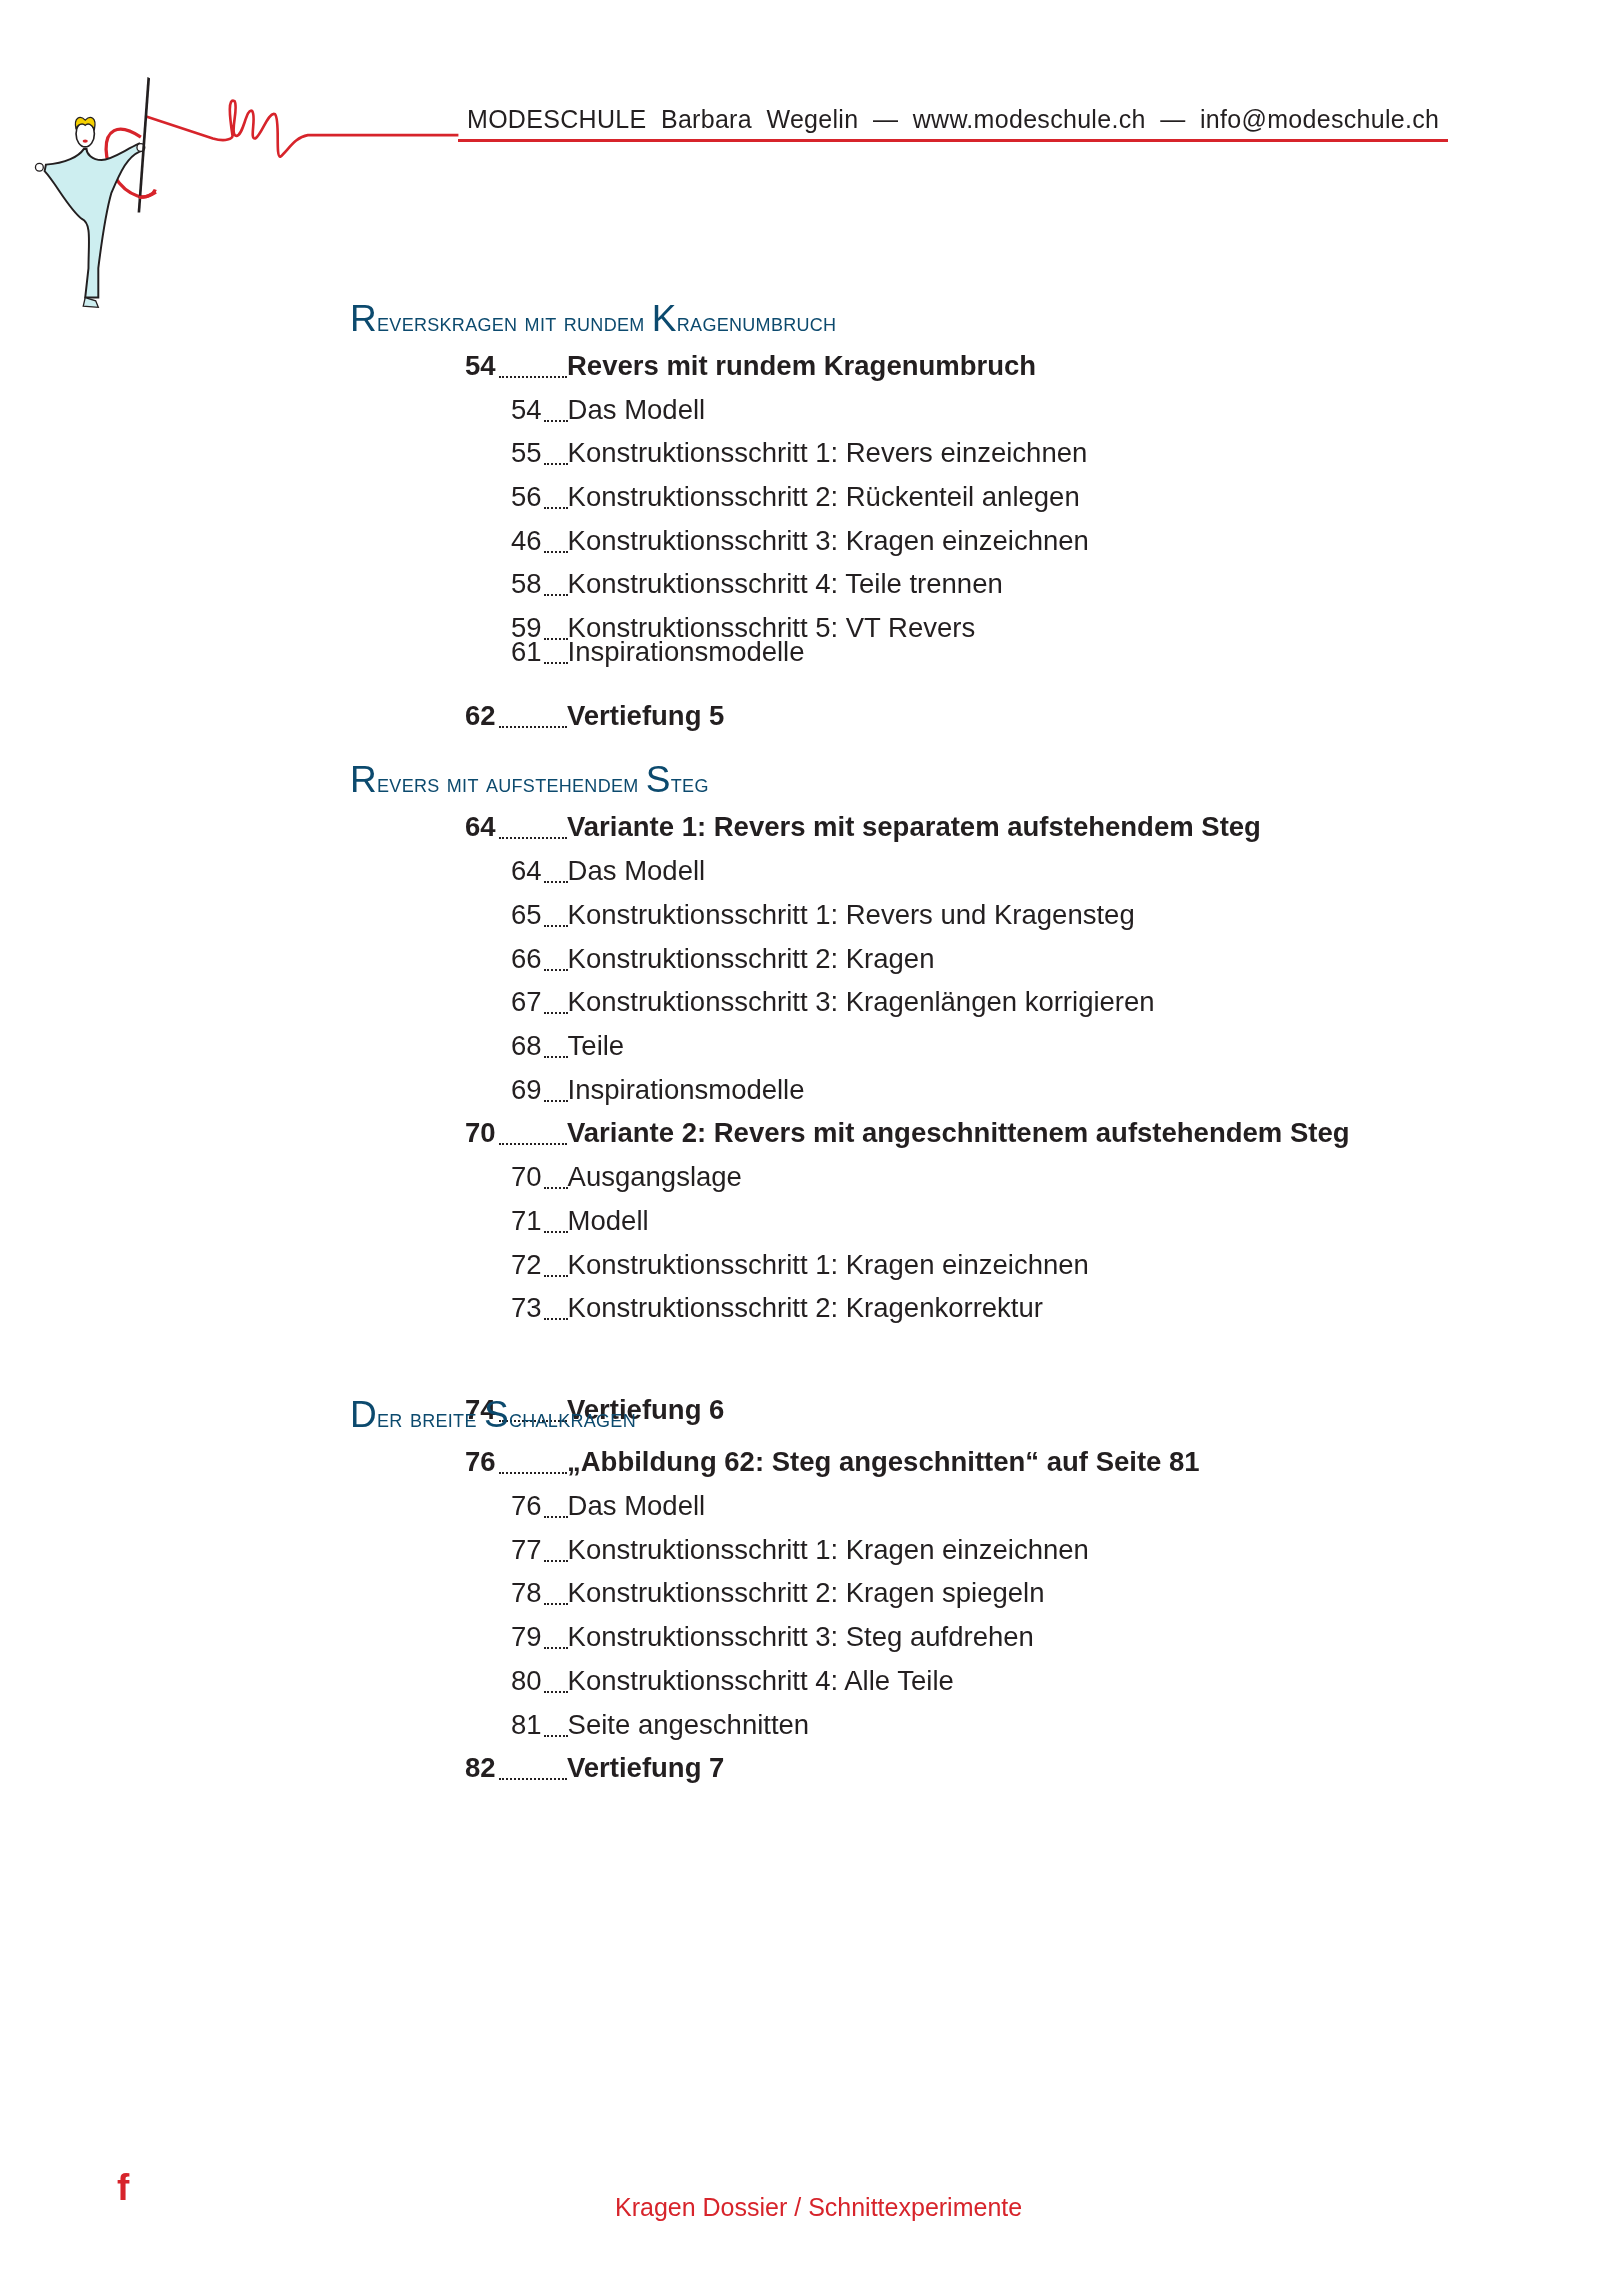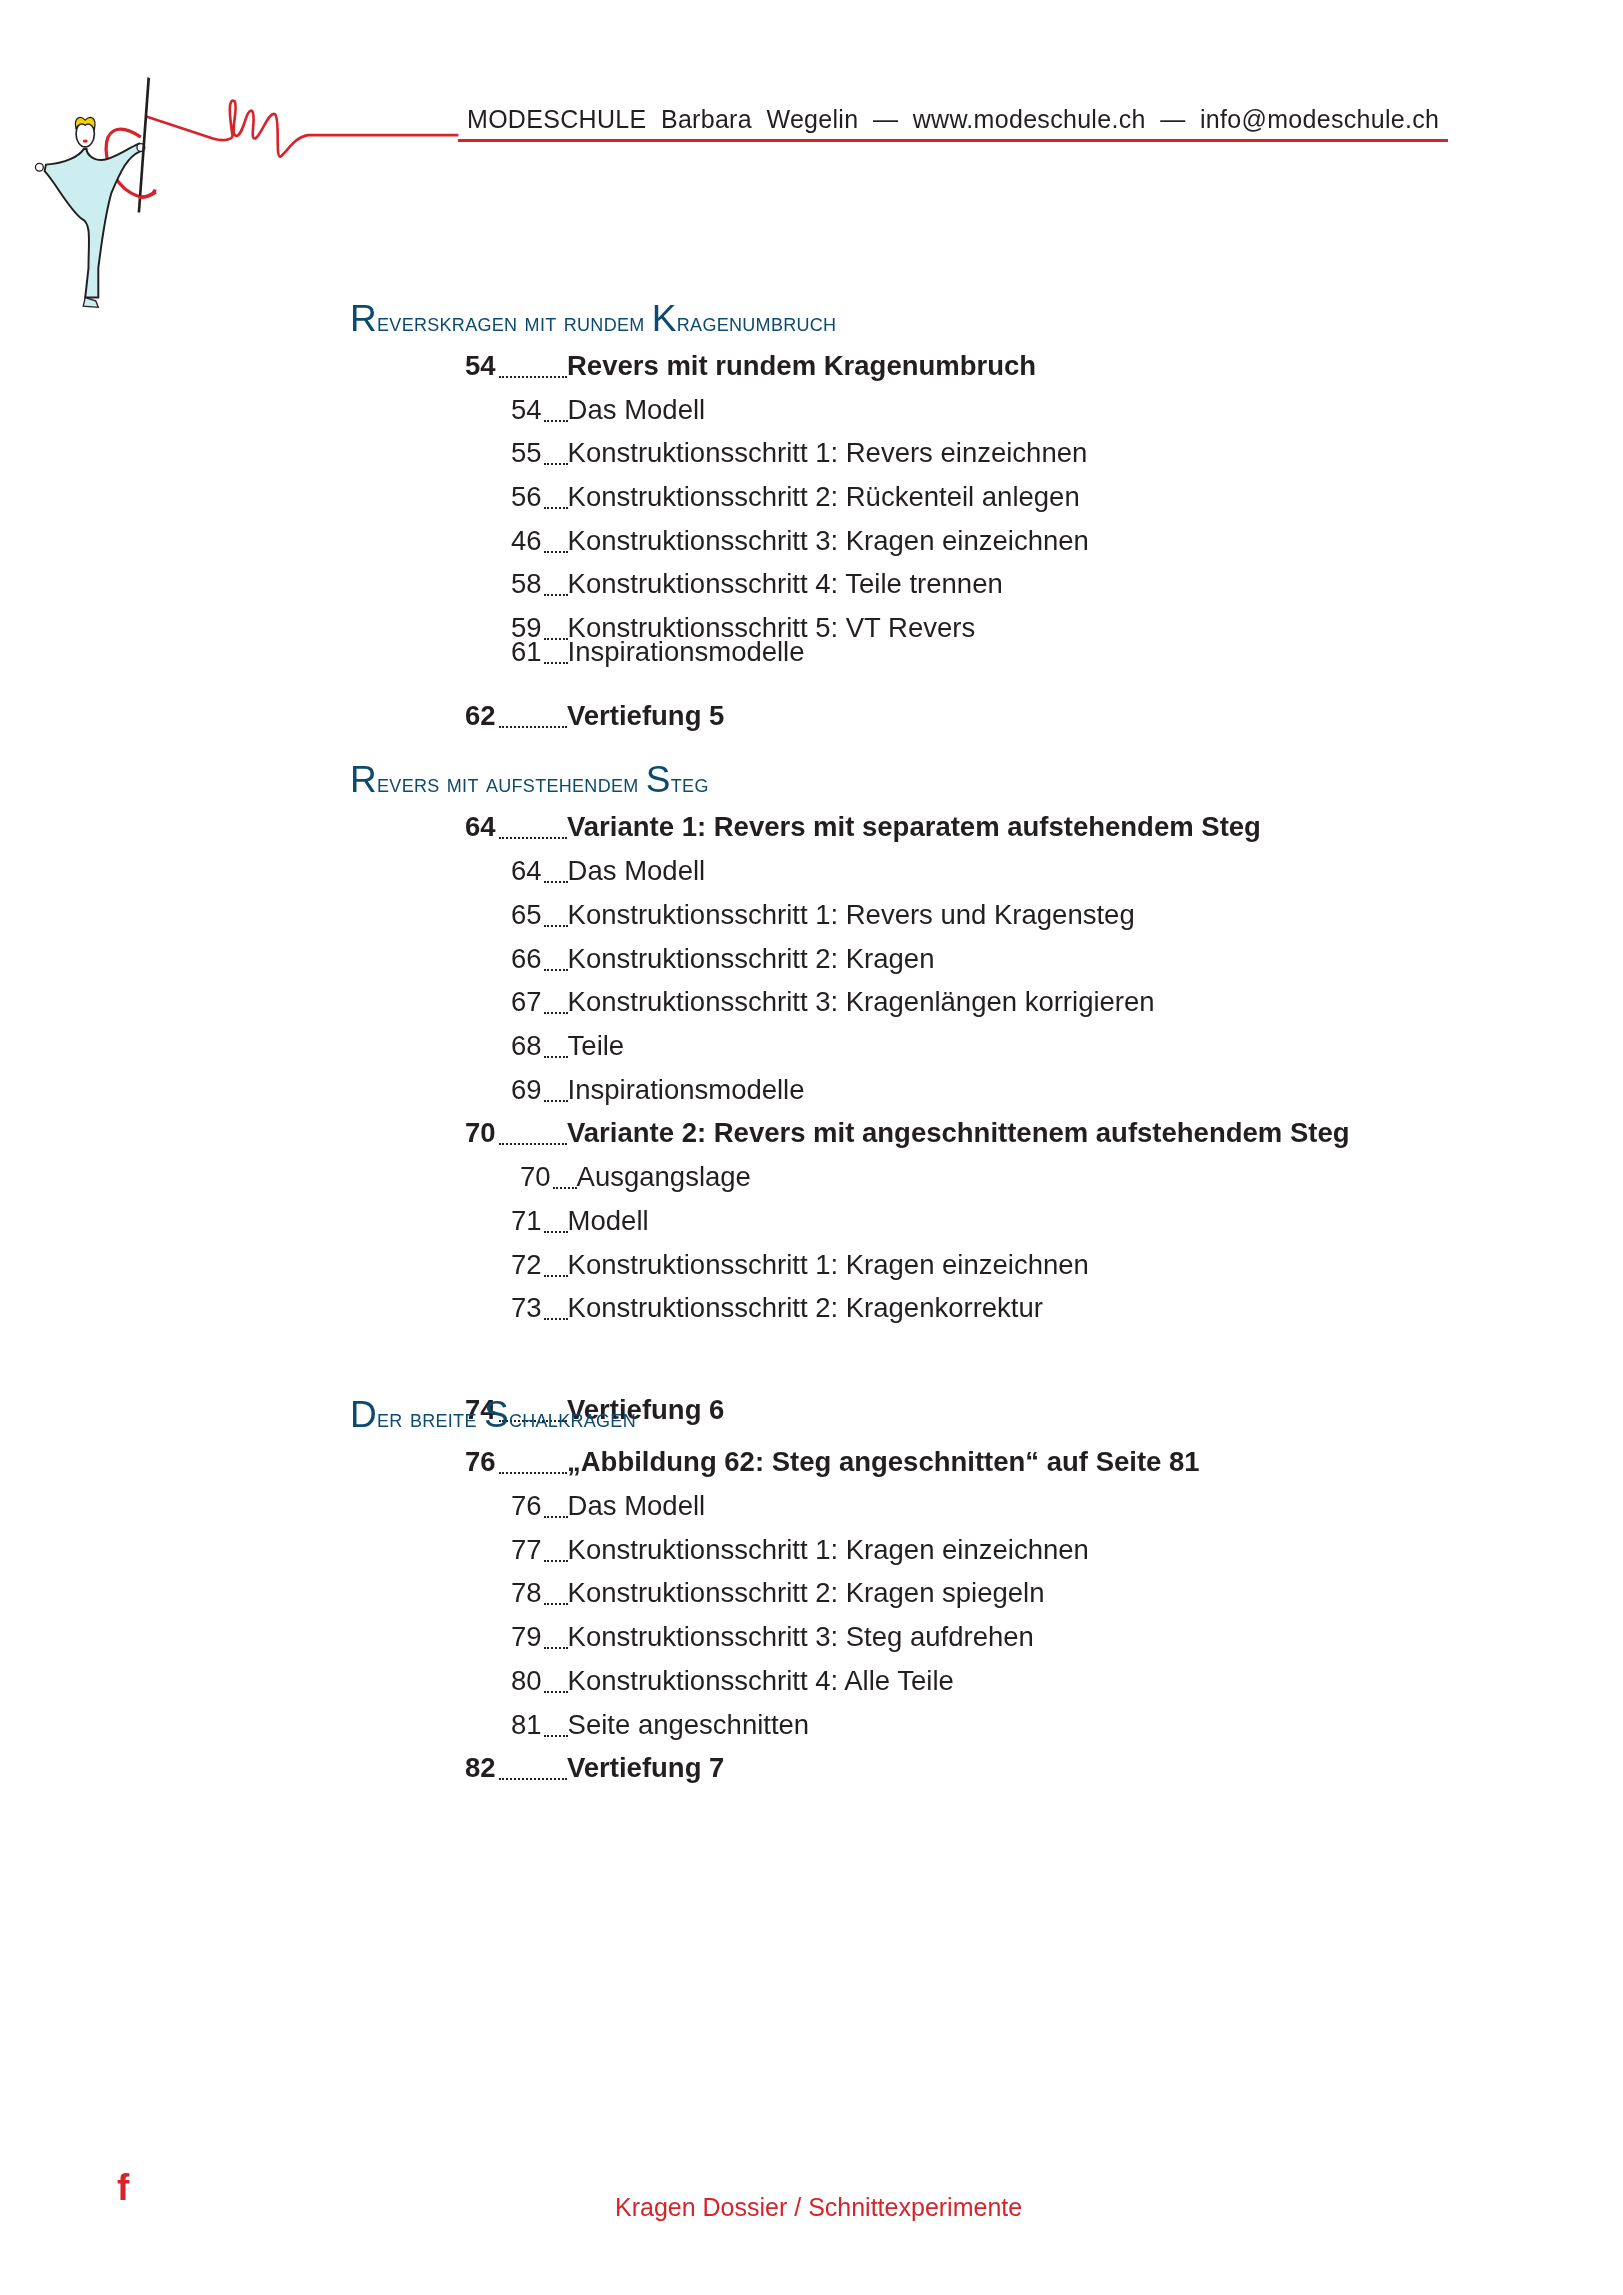--- a/index.html
+++ b/index.html
@@ -68,21 +68,21 @@
     <div class="entry major" style="top: 699px;"><span class="num">62</span><span class="dots"></span><span class="title">Vertiefung 5</span></div>
     <div class="section-heading" style="top: 759px;"><span class="cap">R</span><span>evers mit aufstehendem </span><span class="cap">S</span><span>teg</span></div>
     <div class="entry major" style="top: 810px;"><span class="num">64</span><span class="dots"></span><span class="title">Variante 1: Revers mit separatem aufstehendem Steg</span></div>
     <div class="entry minor" style="top: 854px;"><span class="num">64</span><span class="dots"></span><span class="title">Das Modell</span></div>
     <div class="entry minor" style="top: 898px;"><span class="num">65</span><span class="dots"></span><span class="title">Konstruktionsschritt 1: Revers und Kragensteg</span></div>
     <div class="entry minor" style="top: 942px;"><span class="num">66</span><span class="dots"></span><span class="title">Konstruktionsschritt 2: Kragen</span></div>
     <div class="entry minor" style="top: 985px;"><span class="num">67</span><span class="dots"></span><span class="title">Konstruktionsschritt 3: Kragenlängen korrigieren</span></div>
     <div class="entry minor" style="top: 1029px;"><span class="num">68</span><span class="dots"></span><span class="title">Teile</span></div>
     <div class="entry minor" style="top: 1073px;"><span class="num">69</span><span class="dots"></span><span class="title">Inspirationsmodelle</span></div>
     <div class="entry major" style="top: 1116px;"><span class="num">70</span><span class="dots"></span><span class="title">Variante 2: Revers mit angeschnittenem aufstehendem Steg</span></div>
-    <div class="entry minor" style="top: 1160px; margin-left: 9px;"><span class="num">70</span><span class="dots"></span><span class="title">Ausgangslage</span></div>
+    <div class="entry minor" style="top: 1160px;"><span class="num">70</span><span class="dots"></span><span class="title">Ausgangslage</span></div>
     <div class="entry minor" style="top: 1204px;"><span class="num">71</span><span class="dots"></span><span class="title">Modell</span></div>
     <div class="entry minor" style="top: 1248px;"><span class="num">72</span><span class="dots"></span><span class="title">Konstruktionsschritt 1: Kragen einzeichnen</span></div>
     <div class="entry minor" style="top: 1291px;"><span class="num">73</span><span class="dots"></span><span class="title">Konstruktionsschritt 2: Kragenkorrektur</span></div>
     <div class="entry major" style="top: 1393px;"><span class="num">74</span><span class="dots"></span><span class="title">Vertiefung 6</span></div>
     <div class="section-heading" style="top: 1394px;"><span class="cap">D</span><span>er breite </span><span class="cap">S</span><span>chalkragen</span></div>
     <div class="entry major" style="top: 1445px;"><span class="num">76</span><span class="dots"></span><span class="title">„Abbildung 62: Steg angeschnitten“ auf Seite 81</span></div>
     <div class="entry minor" style="top: 1489px;"><span class="num">76</span><span class="dots"></span><span class="title">Das Modell</span></div>
     <div class="entry minor" style="top: 1533px;"><span class="num">77</span><span class="dots"></span><span class="title">Konstruktionsschritt 1: Kragen einzeichnen</span></div>
     <div class="entry minor" style="top: 1576px;"><span class="num">78</span><span class="dots"></span><span class="title">Konstruktionsschritt 2: Kragen spiegeln</span></div>
     <div class="entry minor" style="top: 1620px;"><span class="num">79</span><span class="dots"></span><span class="title">Konstruktionsschritt 3: Steg aufdrehen</span></div>

